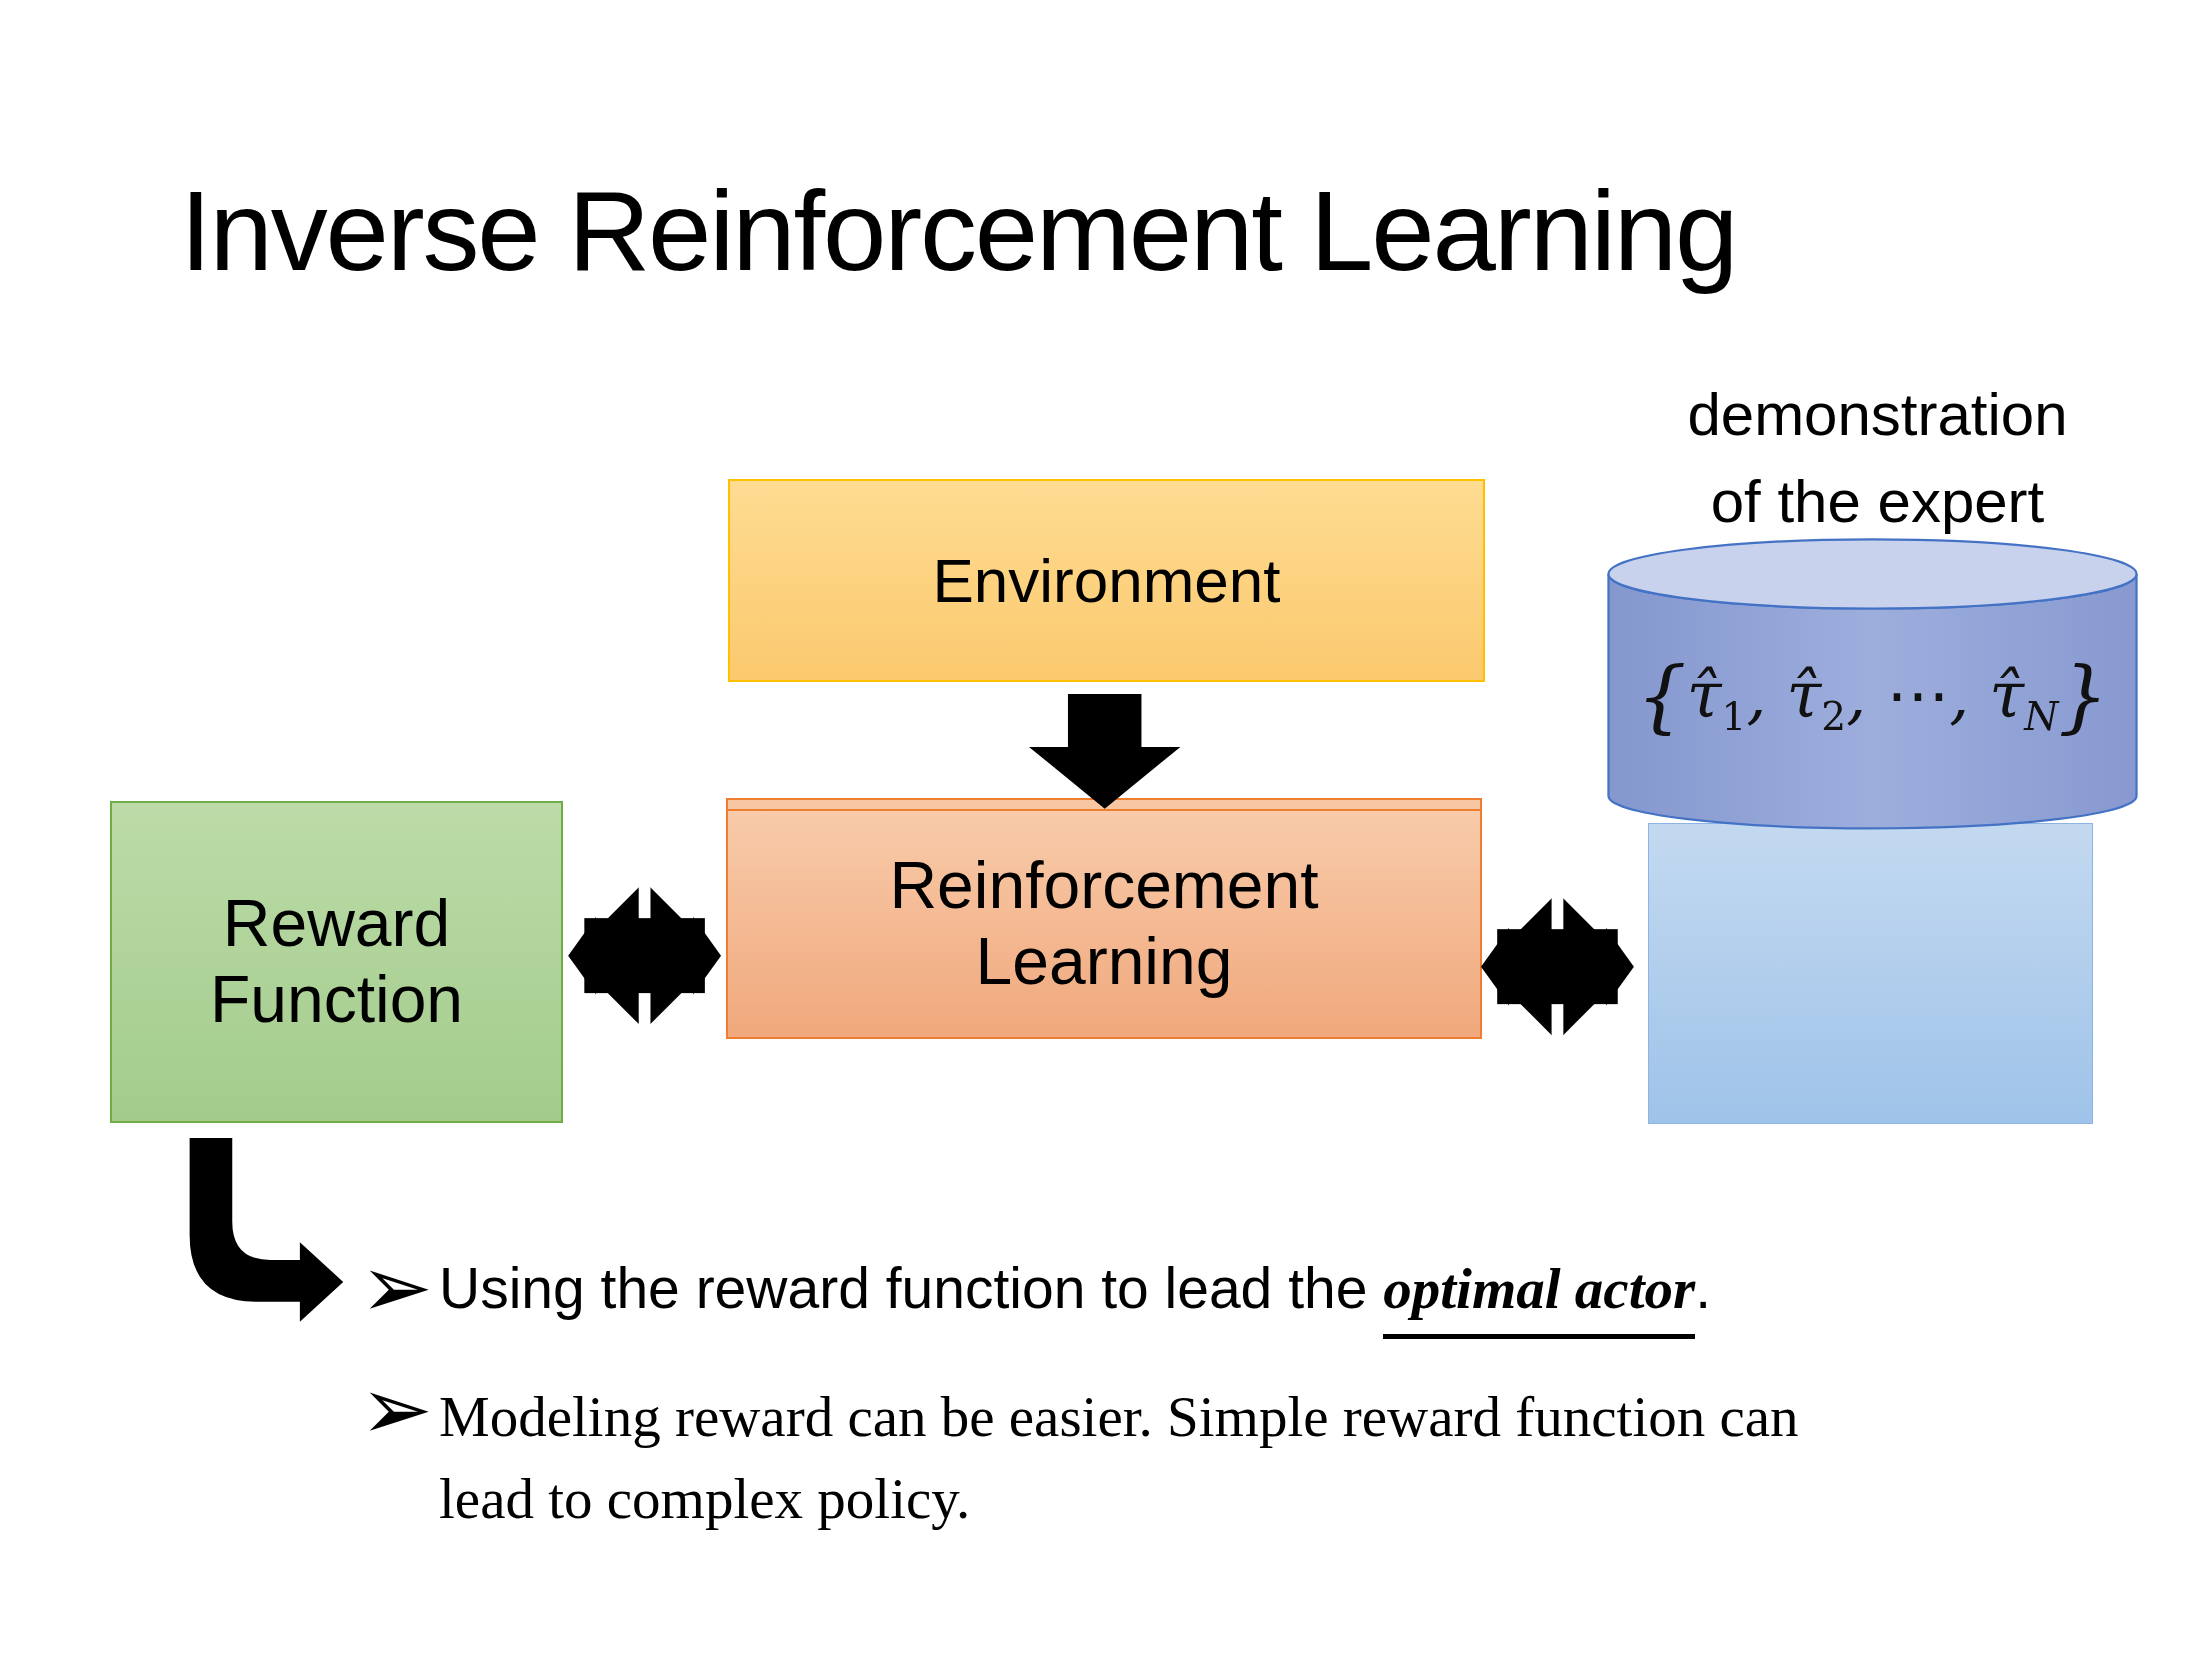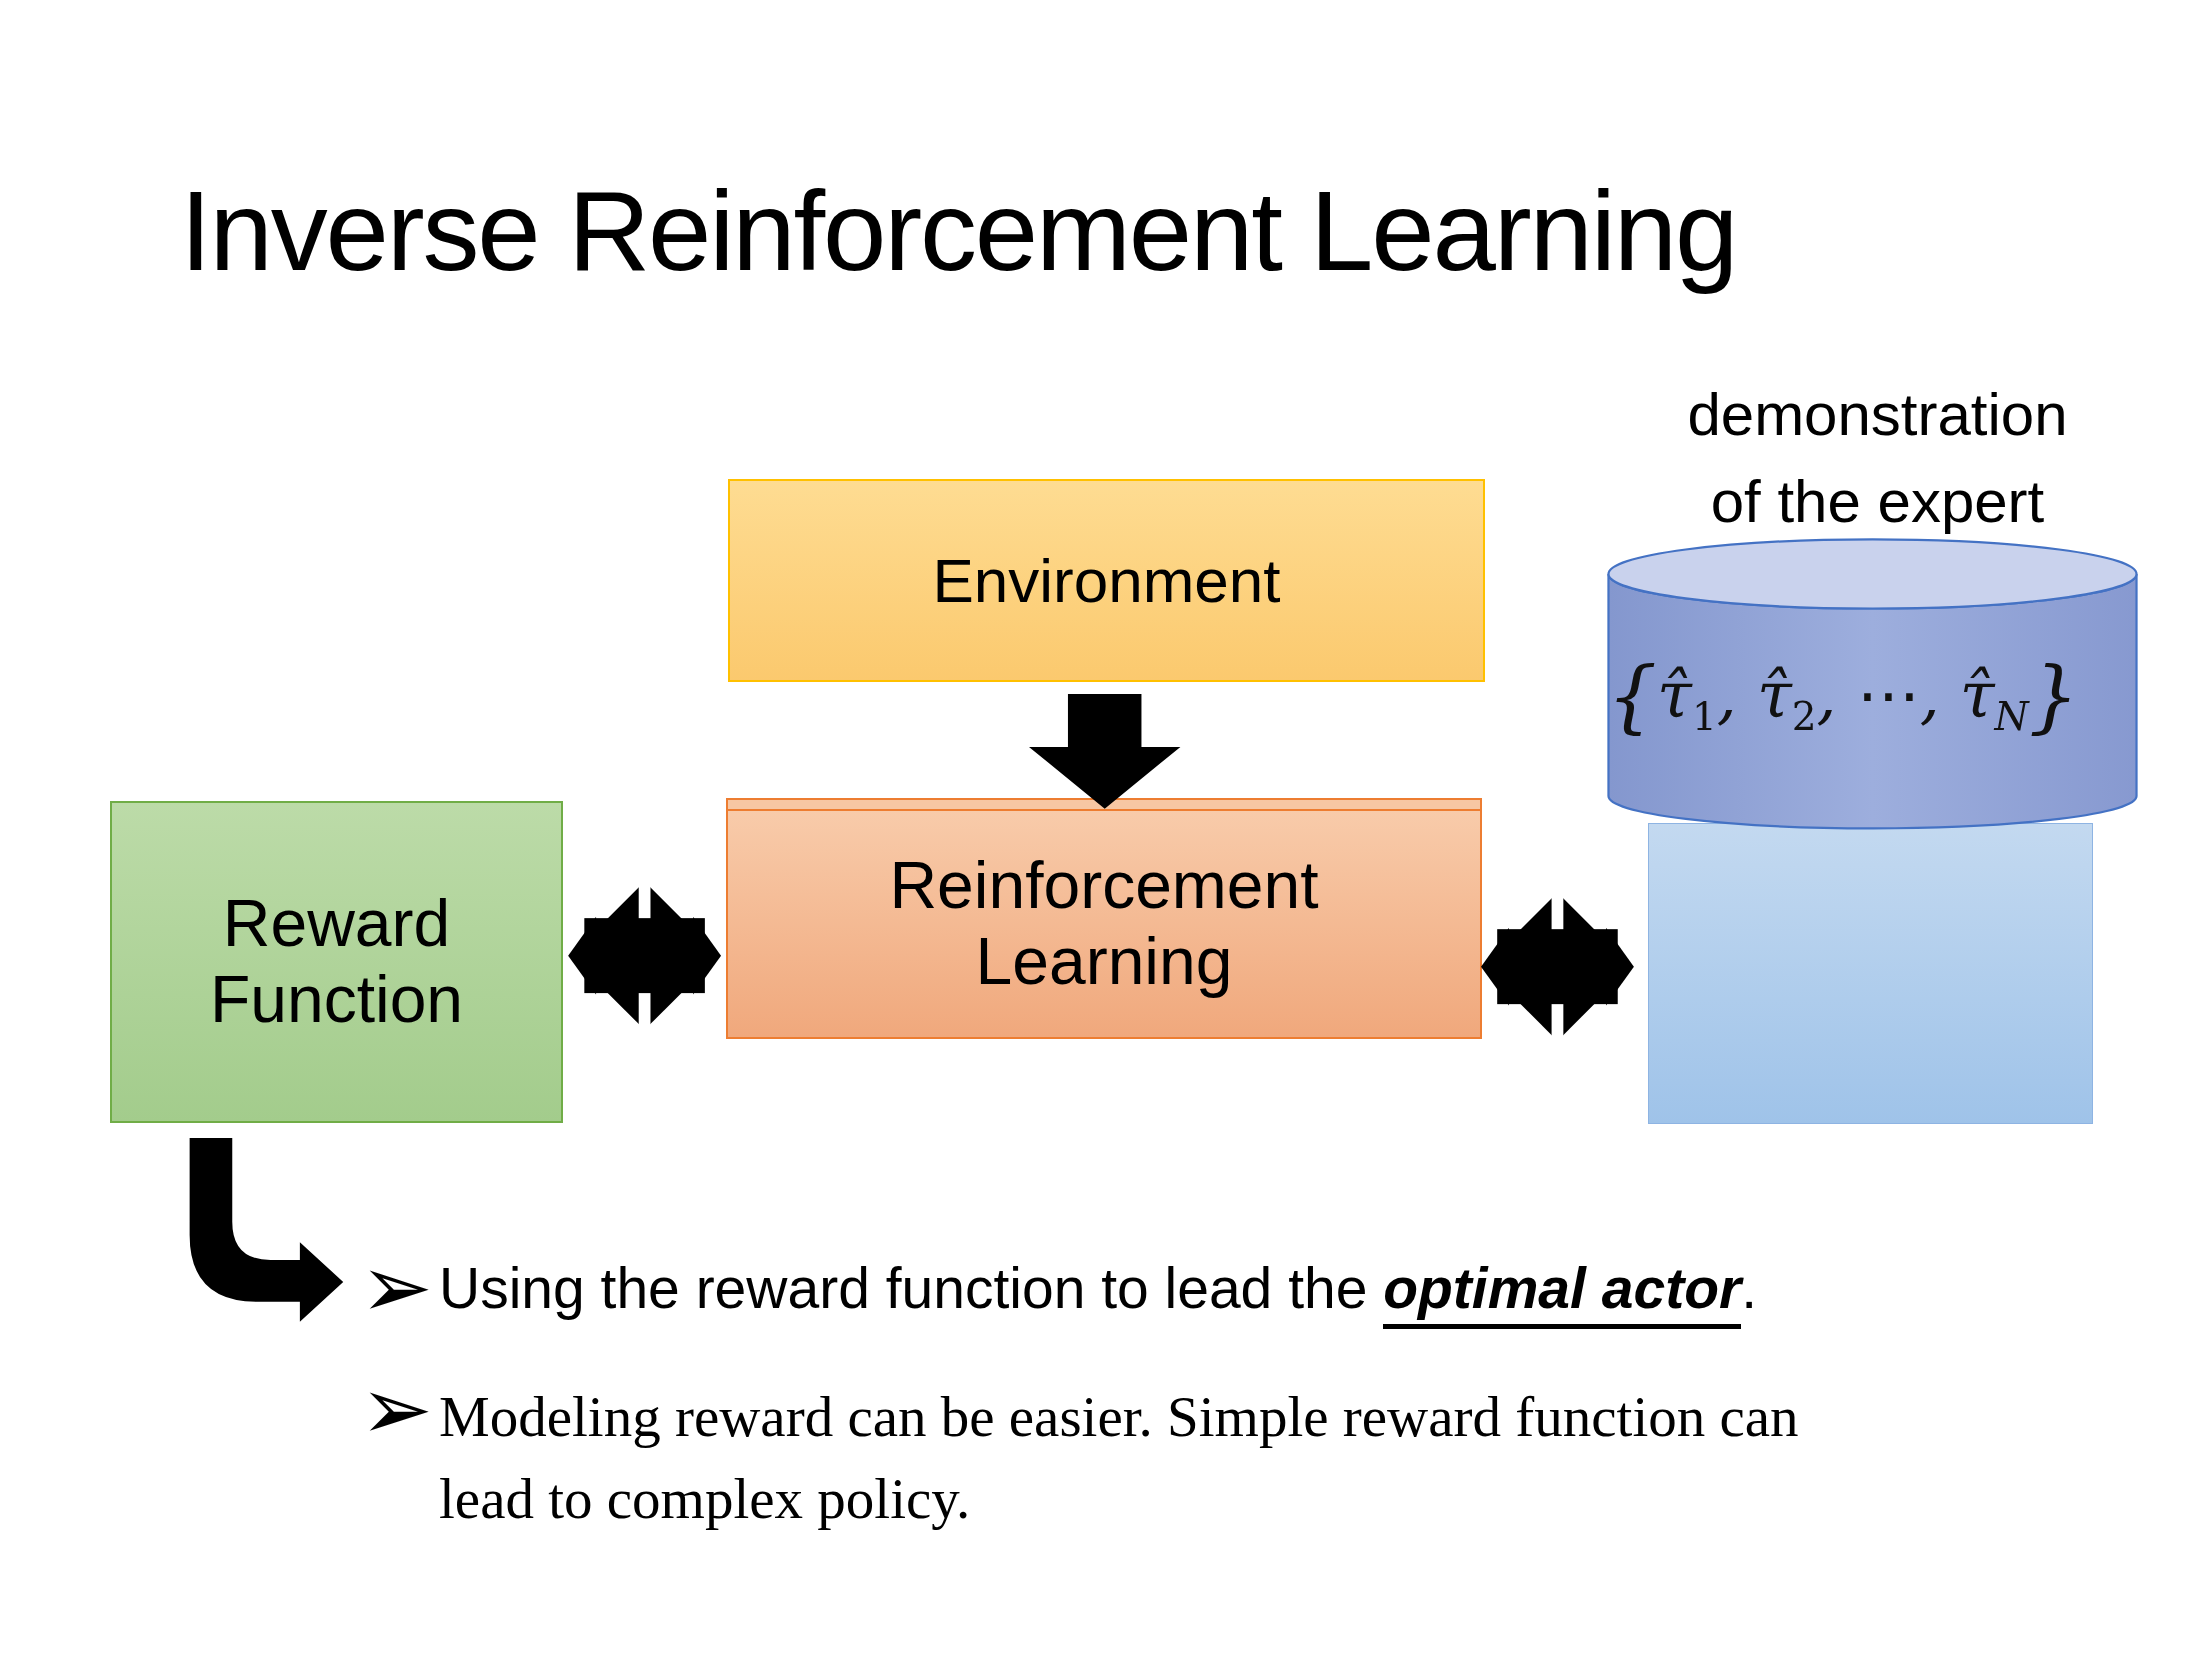--- a/index.html
+++ b/index.html
@@ -67,20 +67,21 @@
     position:absolute;left:1702px;top:867px;width:340px;height:196px;
     background:linear-gradient(180deg,#4A7AC8 0%,#4068B4 100%);
     border:2.9px solid #2F5597;border-radius:35px;
     box-sizing:border-box;
     display:flex;align-items:center;justify-content:center;
     color:#fff;font-size:71px;
   }
   .cylinder-svg{position:absolute;left:1607px;top:537px;}
   .cyl-math{
     position:absolute;left:1607px;top:650px;width:531px;
+    text-align:center;
     font-family:"DejaVu Serif","Liberation Serif",serif;
     font-style:italic;font-size:63px;color:#111;
     white-space:nowrap;
   }
   .cyl-math .brace{font-size:1.25em;vertical-align:-0.08em;}
   .cyl-math sub{font-size:0.62em;line-height:0;}
   .cyl-math .digit{font-style:normal;}
   .cyl-math .cdots{font-family:"DejaVu Sans",sans-serif;}
   
   .arrows{position:absolute;left:0;top:0;pointer-events:none;}
@@ -91,21 +92,21 @@
     font-size:87px;line-height:0.78;
     font-family:"DejaVu Sans","Liberation Sans",sans-serif;
   }
   .bullet .text{line-height:1.43;}
   .bullet-1{left:360px;top:1254px;}
   .bullet-1 .text{line-height:1.2;white-space:nowrap;}
   .bullet-2{left:360px;top:1376px;}
   .bullet-2 .text{width:1441px;font-family:Liberation Serif, serif;}
   .emph{
     font-weight:bold;font-style:italic;
-    border-bottom:5.1px solid #000;padding-bottom:4px;
+    border-bottom:5.1px solid #000;padding-bottom:14px;font-family:Liberation Serif, serif;
   }
 </style>
 </head>
 <body>
 
 <div class="slide">
 
   <div class="title">Inverse Reinforcement Learning</div>
 
   <div class="demo-caption">

